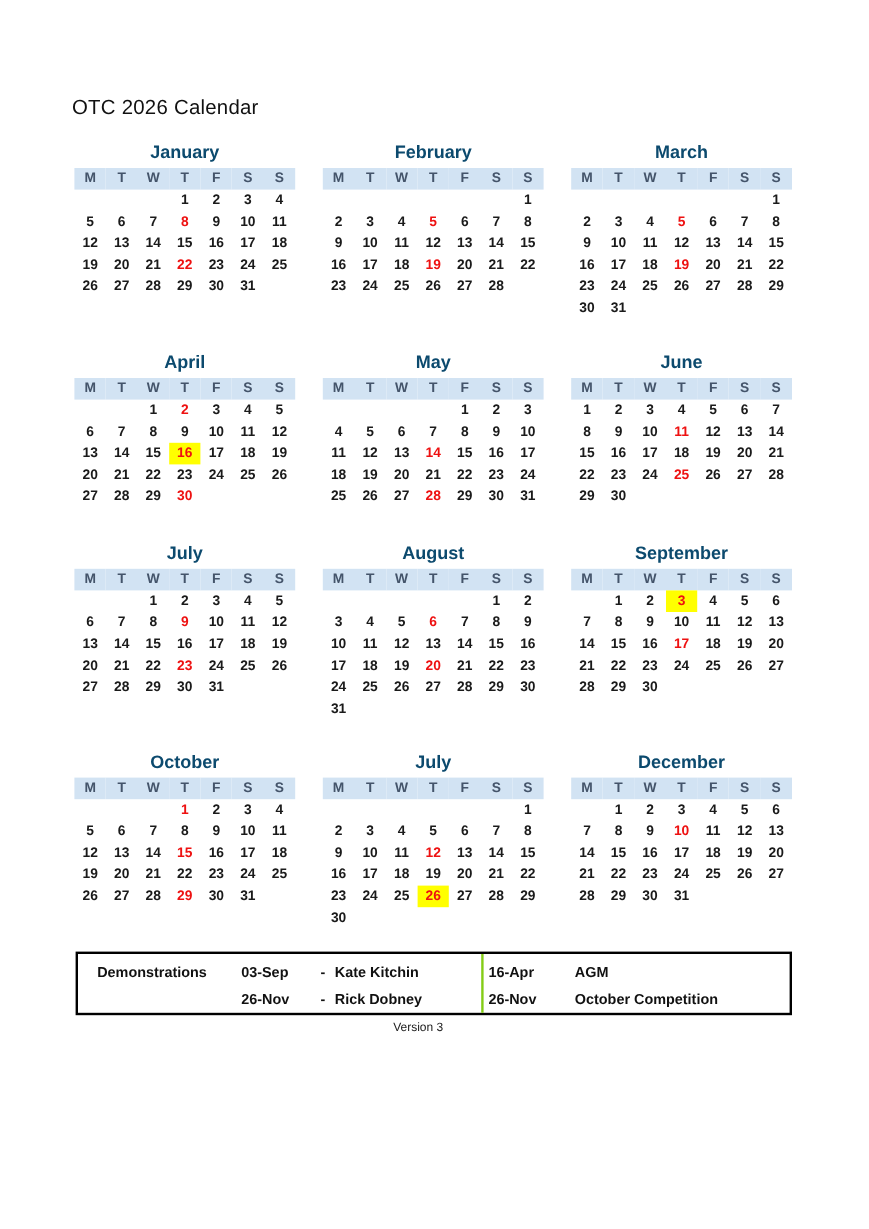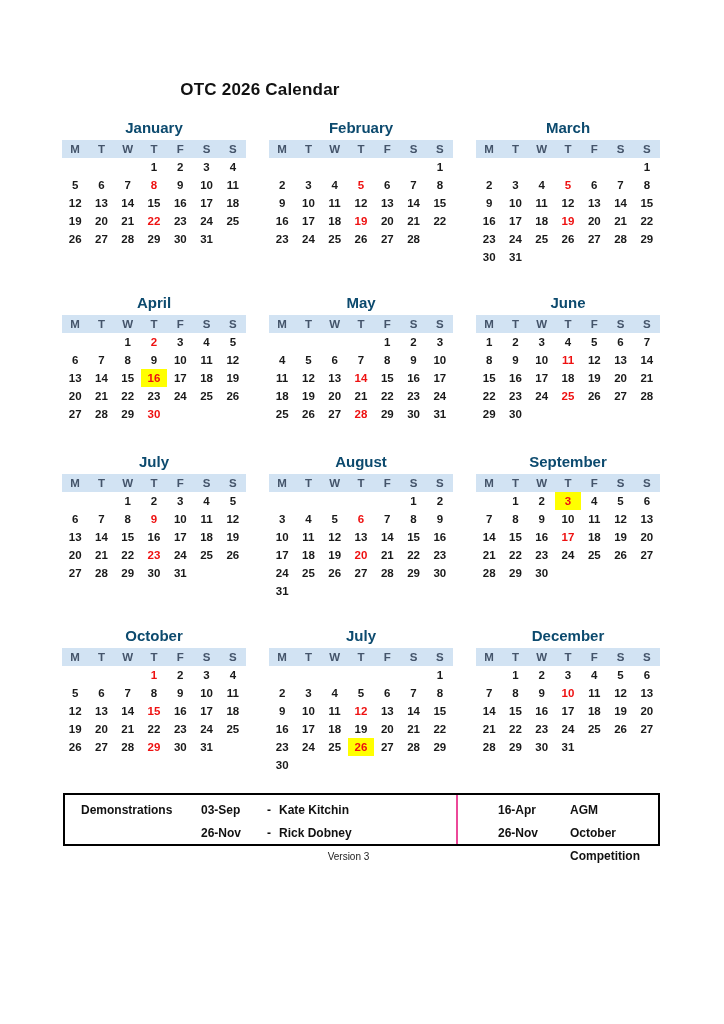--- a/index.html
+++ b/index.html
@@ -1,46 +1,46 @@
 <!DOCTYPE html>
 <html style="--header-bg: #d2e3f3; --header-text: #44546a; --red-date: #ee1111; --yellow-highlight: #ffff00;"><head>
 <meta charset="utf-8">
 <style>
   html,body { margin:0; padding:0; background:#fff; font-family:"Liberation Sans", sans-serif; }
   .page { position:relative; width:724px; height:1024px; background:#ffffff; overflow:hidden; }
 
-  .title { position:absolute; left:60px; top:80px; width:400px; text-align:center;
-           font-size:17px; font-weight:bold; color:#111; letter-spacing:0.2px; }
+  .title { position:absolute; left:60px; top:80px; width:400px; text-align:left;
+           font-size:17px; font-weight:normal; color:#111; letter-spacing:0.2px; }
 
   .months { position:absolute; left:62px; top:116px; width:598px;
             display:grid; grid-template-columns:repeat(3,184px); column-gap:23px;
             grid-template-rows:175px 159px 174px auto; }
 
   .month {}
   .month-title { text-align:center; font-size:15px; font-weight:bold; color:#0c4a6e;
                  height:24px; line-height:24px; }
   .mtable { display:grid; grid-template-columns:repeat(7,1fr); }
   .hcell { background:var(--header-bg,#d6e4f4); color:var(--header-text,#44546a);
            font-weight:bold; font-size:11.5px; text-align:center; height:18px; line-height:18px; }
   .dcell { font-weight:bold; font-size:11.5px; text-align:center; height:18px; line-height:18px;
            color:#1a1a1a; }
   .dcell.red { color:var(--red-date,#e80c0c); }
   .dcell.yellow { background:var(--yellow-highlight,#ffff00); }
 
   .legend { position:absolute; left:63px; top:793px; width:597px; height:53px;
             border:2px solid #000; box-sizing:border-box; display:flex; background:#fff; }
-  .legend-left { width:393px; border-right:2px solid #ec4899; box-sizing:border-box;
+  .legend-left { width:338px; border-right:2px solid #84cc16; box-sizing:border-box;
                  padding:4px 0 0 16px; }
   .legend-right { flex:1; padding:4px 0 0 4px; }
   .lrow { display:flex; height:23px; line-height:23px; font-size:12px; font-weight:bold; color:#111; }
   .lcol-title { width:120px; }
   .lcol-date  { width:58px; }
   .lcol-dash  { width:20px; text-align:center; }
   .lcol-name  { flex:1; }
-  .rcol-date  { width:72px;margin-left:36px; }
+  .rcol-date  { width:72px; }
   .rcol-event { flex:1; }
 
   .version { position:absolute; left:63px; top:851px; width:571px; text-align:center;
              font-size:10px; color:#222; }
 </style>
 </head>
 <body>
 
 <div class="page">
 

